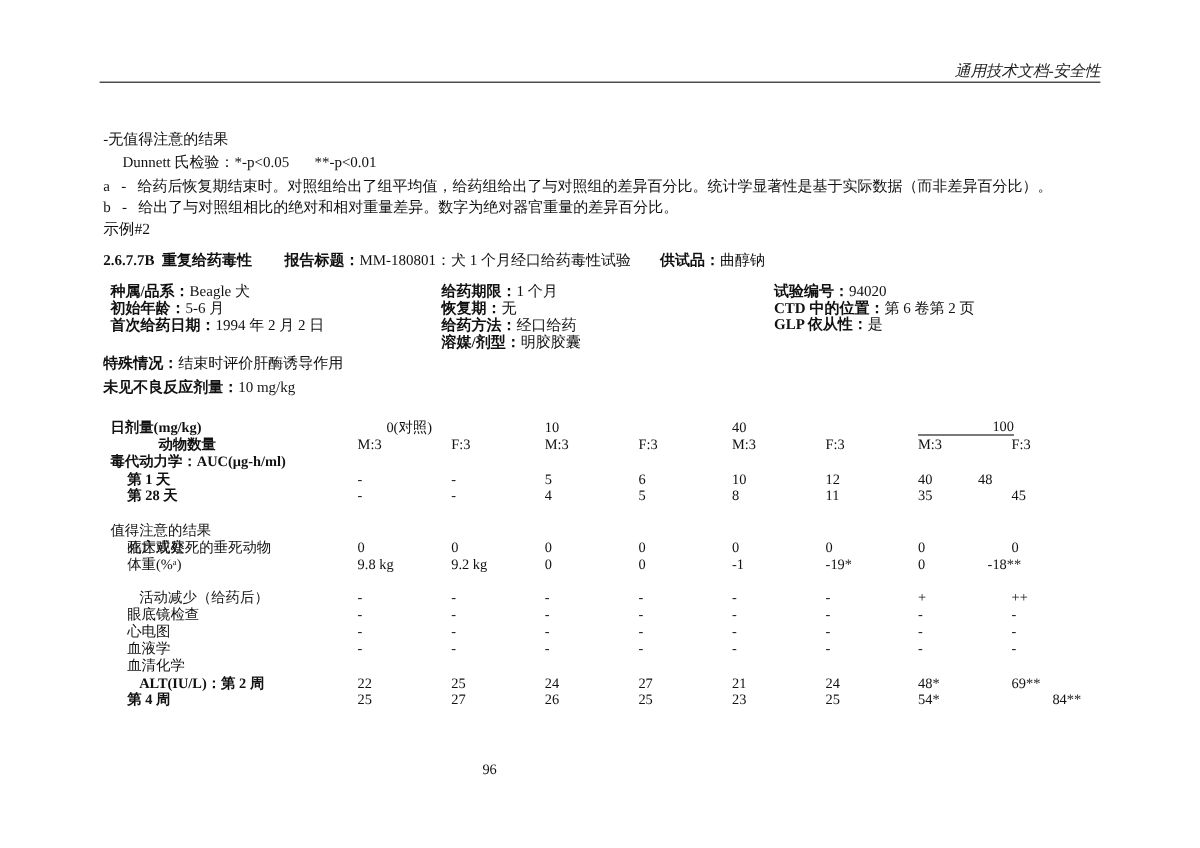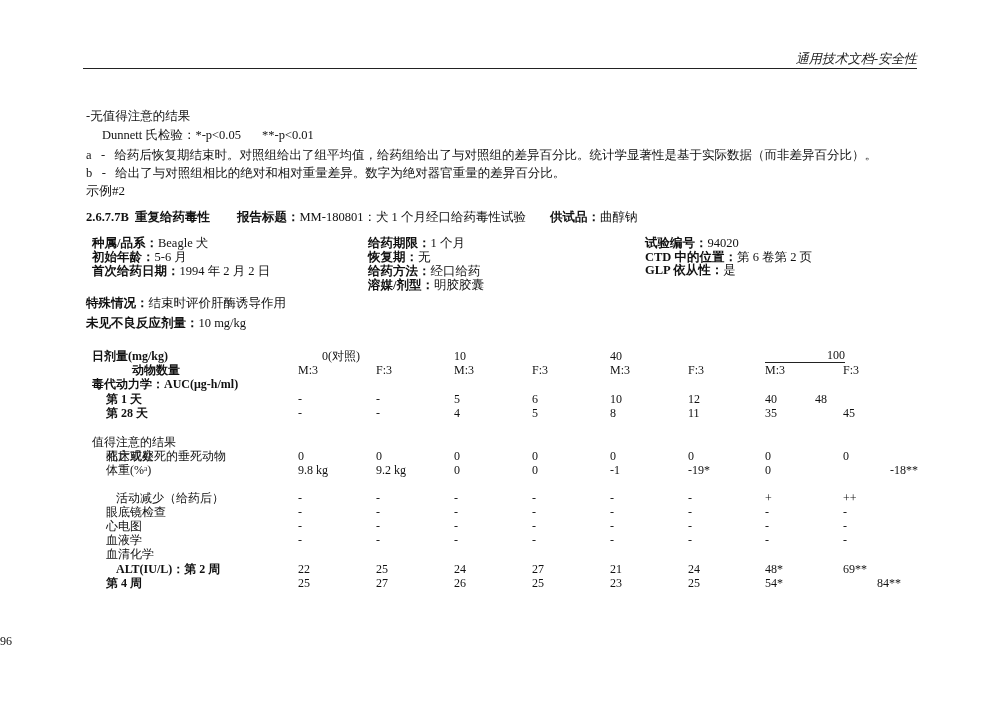--- a/index.html
+++ b/index.html
@@ -8,21 +8,21 @@
     font-family: "Liberation Serif", "DejaVu Serif", serif;
     color:#111;
   }
   .abs { position:absolute; white-space:nowrap; }
   .hdr-title { right:83px; top:50px; font-size:13px; font-style:italic; color:#222; }
   .hdr-rule { left:83px; top:68px; width:834px; height:0; border-top:1.3px solid #222; }
   .t12 { font-size:12.5px; line-height:16px; }
   .t13 { font-size:13px; }
   .b { font-weight:bold; }
   .u { }
-  .pageno { left:0; width:816px; top:634px; font-size:12px; }
+  .pageno { left:0; width:816px; text-align:center; top:634px; font-size:12px; }
   .row { position:absolute; left:0; width:924px; height:14px; font-size:12px; line-height:14px; }
   .row span { position:absolute; white-space:nowrap; }
   .dose100 { position:absolute; left:765px; width:80px; text-align:right; border-bottom:1px solid #222; line-height:13px; }
 </style>
 </head>
 <body>
 
 <div class="abs hdr-title">通用技术文档-安全性</div>
 <div class="abs hdr-rule"></div>
 
@@ -140,21 +140,21 @@
   </div>
   <div class="row" style="top:463px;">
     <span style="left:106px;">体重(%ᵃ)</span>
     <span style="left:298px;">9.8 kg</span>
     <span style="left:376px;">9.2 kg</span>
     <span style="left:454px;">0</span>
     <span style="left:532px;">0</span>
     <span style="left:610px;">-1</span>
     <span style="left:688px;">-19*</span>
     <span style="left:765px;">0</span>
-    <span style="left:890px;">-18**</span>
+    <span style="left:823px;">-18**</span>
   </div>
   <div class="row" style="top:449px;">
     <span style="left:106px;">临床观察</span>
   </div>
   <div class="row" style="top:491px;">
     <span style="left:116px;">活动减少（给药后）</span>
     <span style="left:298px;">-</span>
     <span style="left:376px;">-</span>
     <span style="left:454px;">-</span>
     <span style="left:532px;">-</span>

